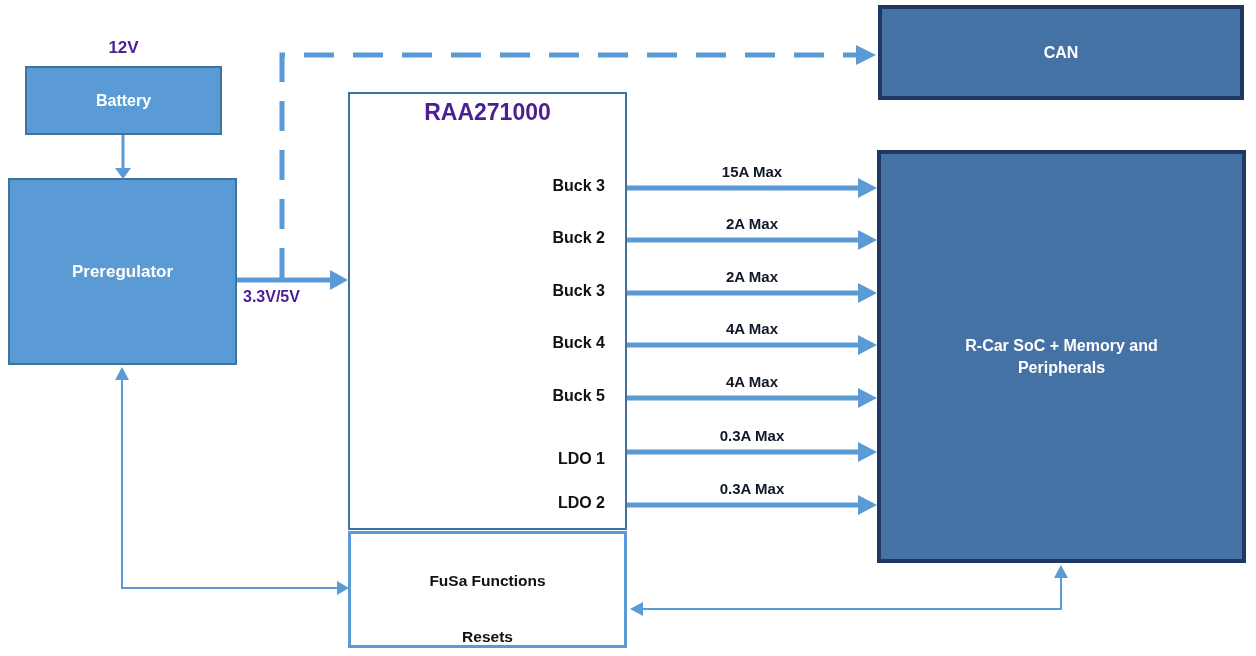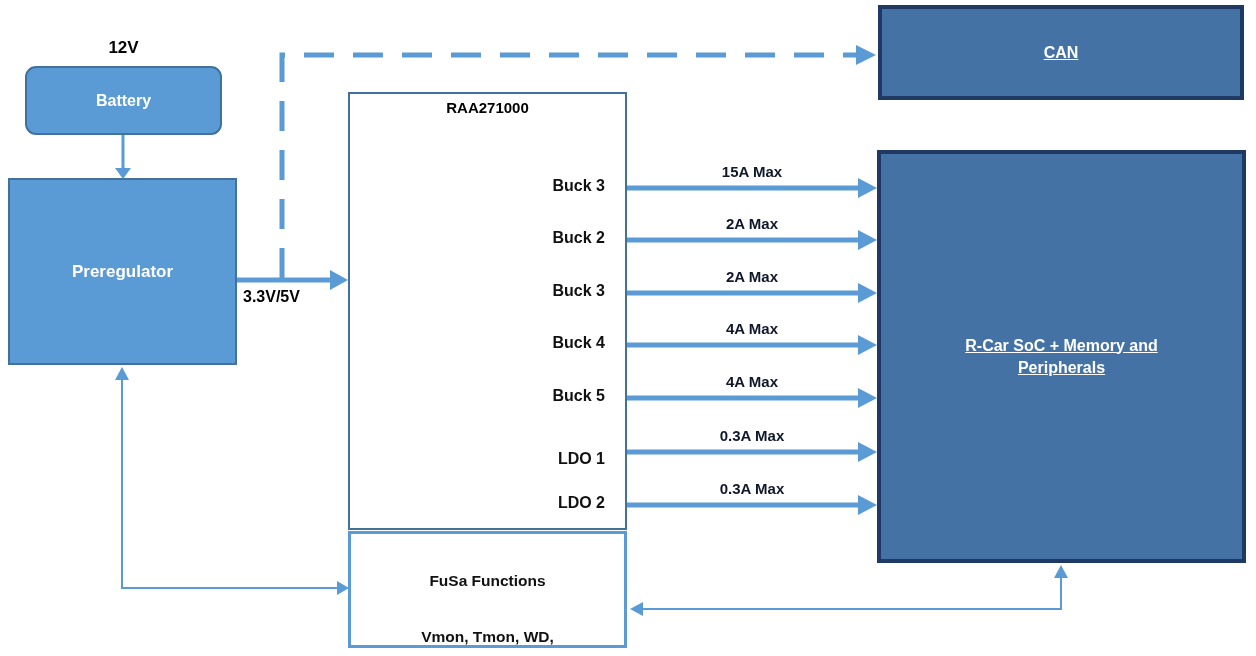--- a/index.html
+++ b/index.html
@@ -23,35 +23,34 @@
   }
   .light-box {
     background: #5b9bd5;
     border: 2px solid #41719c;
     color: #ffffff;
   }
   .dark-box {
     background: #4472a4;
     border: 4px solid #1f3864;
     color: #ffffff;
-    text-decoration: underline;
   }
   .outline-box {
     background: #ffffff;
     border: 2px solid #41719c;
   }
   .fusa-box {
     background: #ffffff;
     border: 3px solid #5b9bd5;
     z-index: 3;
   }
   .lbl {
     position: absolute;
     font-weight: bold;
-    color: #000000;
+    color: #4c1d95;
     white-space: nowrap;
   }
   .chan {
     position: absolute;
     left: 430px;
     width: 175px;
     height: 22px;
     text-align: right;
     font-weight: bold;
     font-size: 16px;
@@ -153,53 +152,52 @@
 
     <g>
       <polyline points="641,609 1061,609 1061,576" fill="none" stroke="#5b9bd5" stroke-width="2"></polyline>
       <polygon points="1054,578 1068,578 1061,565" fill="#5b9bd5"></polygon>
       <polygon points="643,602 643,616 630,609" fill="#5b9bd5"></polygon>
     </g>
   </svg>
 
   <div class="lbl" style="left:25px; top:38px; width:197px; text-align:center; font-size:17px;">12V</div>
 
-  <div class="box light-box" style="left:25px; top:66px; width:197px; height:69px; font-size:16px;border-radius:11px;">
+  <div class="box light-box" style="left:25px; top:66px; width:197px; height:69px; font-size:16px;">
     <span>Battery</span>
   </div>
 
   <div class="box light-box" style="left:8px; top:178px; width:229px; height:187px; font-size:17px;">
     <span>Preregulator</span>
   </div>
 
   <div class="lbl" style="left:243px; top:288px; font-size:16px;">3.3V/5V</div>
 
   <div class="abs outline-box" style="left:348px; top:92px; width:279px; height:438px;"></div>
-  <div class="lbl" style="left:348px; top:99px; width:279px; text-align:center; font-size:15px;">RAA271000</div>
+  <div class="lbl" style="left:348px; top:99px; width:279px; text-align:center; font-size:23px;">RAA271000</div>
 
   <div class="chan" style="top:177px">Buck 3</div>
   <div class="chan" style="top:229px">Buck 2</div>
   <div class="chan" style="top:282px">Buck 3</div>
   <div class="chan" style="top:334px">Buck 4</div>
   <div class="chan" style="top:387px">Buck 5</div>
   <div class="chan" style="top:450px">LDO 1</div>
   <div class="chan" style="top:494px">LDO 2</div>
 
   <div class="cur" style="top:163px">15A Max</div>
   <div class="cur" style="top:215px">2A Max</div>
   <div class="cur" style="top:268px">2A Max</div>
   <div class="cur" style="top:320px">4A Max</div>
   <div class="cur" style="top:373px">4A Max</div>
   <div class="cur" style="top:427px">0.3A Max</div>
   <div class="cur" style="top:480px">0.3A Max</div>
 
   <div class="abs fusa-box" style="left:348px; top:531px; width:279px; height:117px;"></div>
   <div class="fusa-text">
     <span>FuSa Functions</span>
-    <span>Vmon, Tmon, WD,</span>
     <span>Resets</span>
   </div>
 
   <div class="box dark-box" style="left:878px; top:5px; width:366px; height:95px; font-size:16px;">
     <span>CAN</span>
   </div>
 
   <div class="box dark-box" style="left:877px; top:150px; width:369px; height:413px; font-size:16px;">
     <span class="soc-text">R-Car SoC + Memory and Peripherals</span>
   </div>

